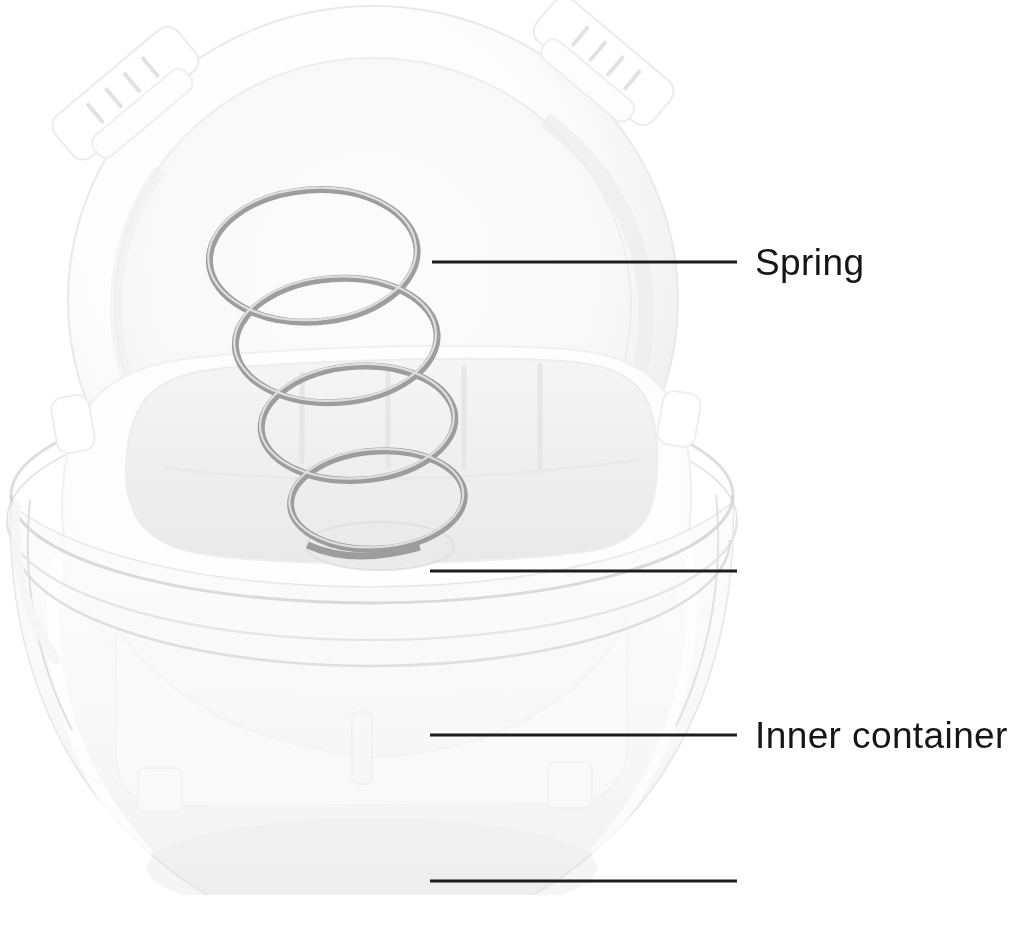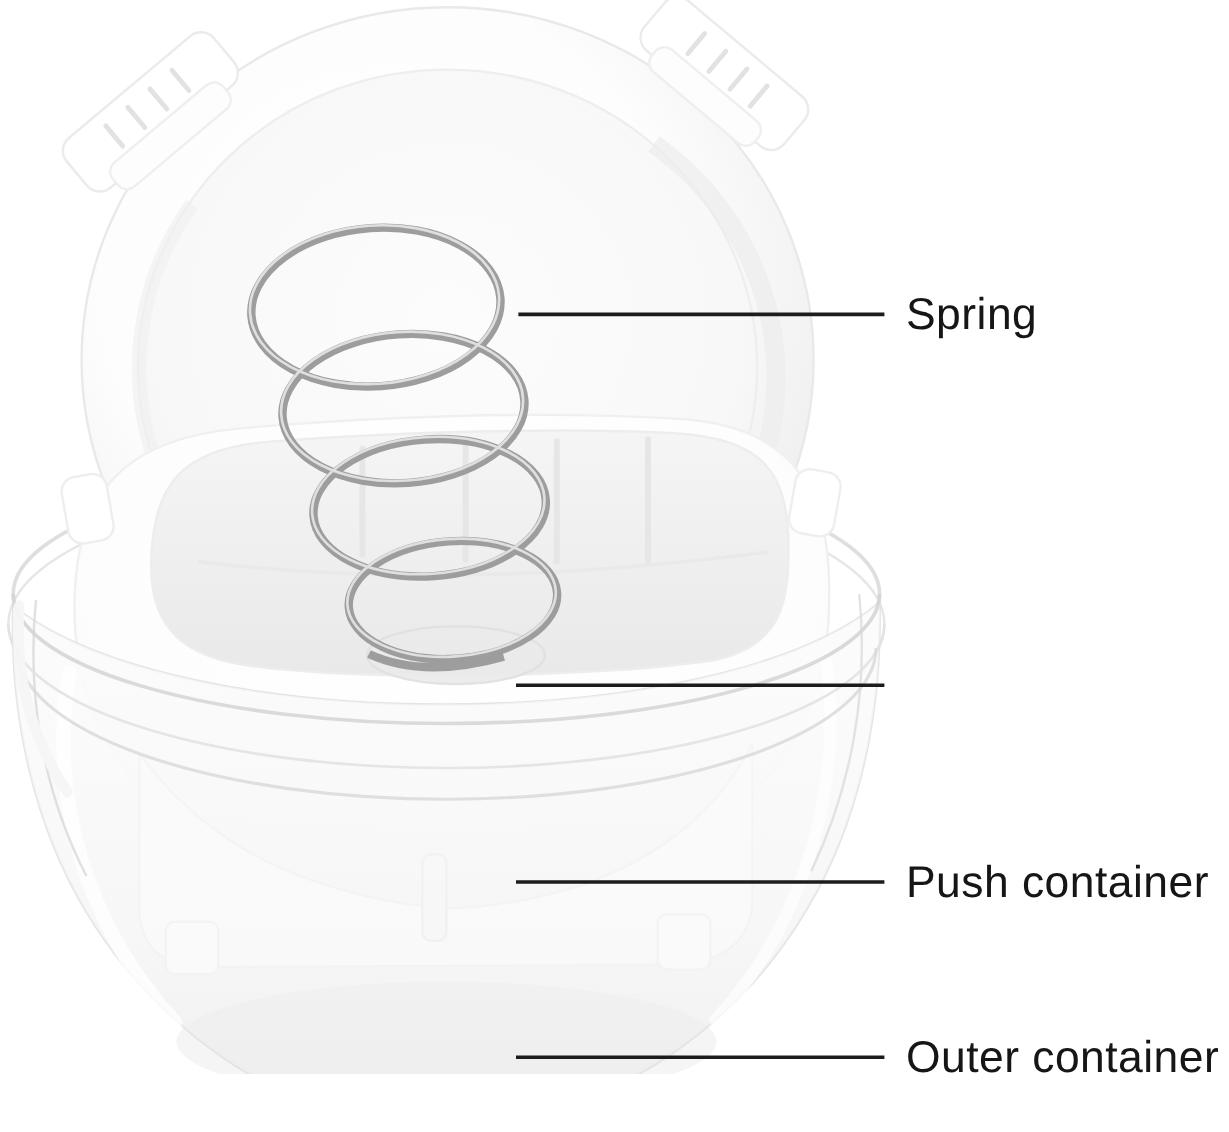--- a/index.html
+++ b/index.html
@@ -193,15 +193,14 @@
 
     <g>
       <line class="leader" x1="432" y1="262" x2="737" y2="262"></line>
       <line class="leader" x1="430" y1="571" x2="737" y2="571"></line>
       <line class="leader" x1="430" y1="735" x2="737" y2="735"></line>
       <line class="leader" x1="430" y1="881" x2="737" y2="881"></line>
     </g>
   </svg>
 
   <div class="callout-label" style="top:262px">Spring</div>
-  <div class="callout-label" style="top:735px">Push container</div>
-  <div class="callout-label" style="top:881px">Outer container</div>
+  <div class="callout-label" style="top:735px">Inner container</div>
 </div>
 
 </body></html>

